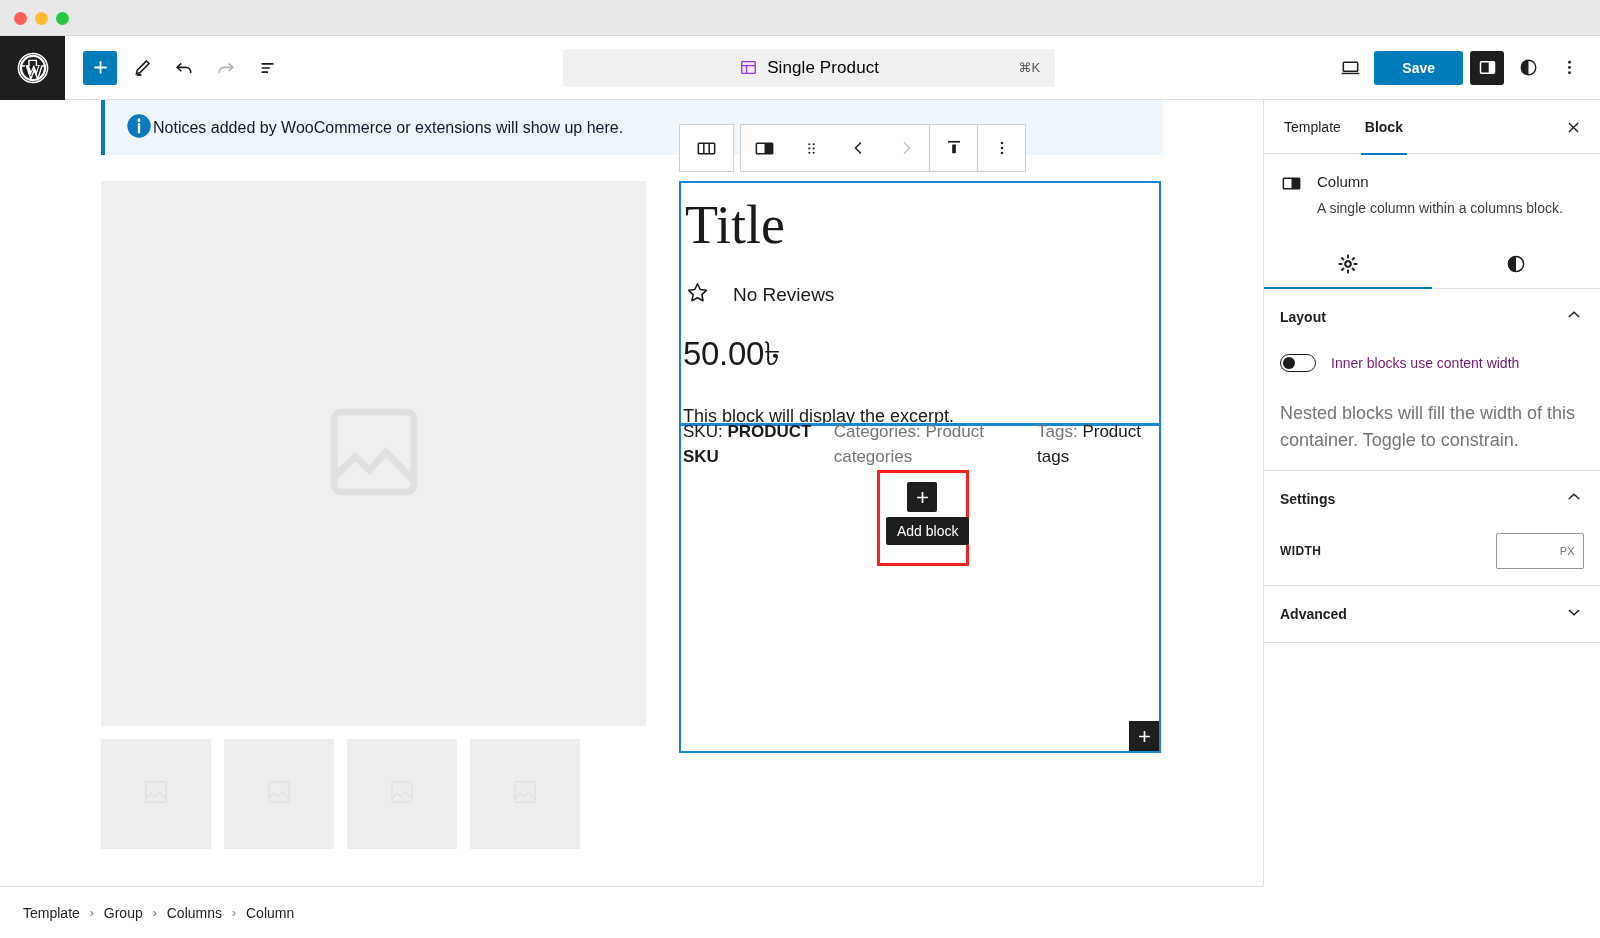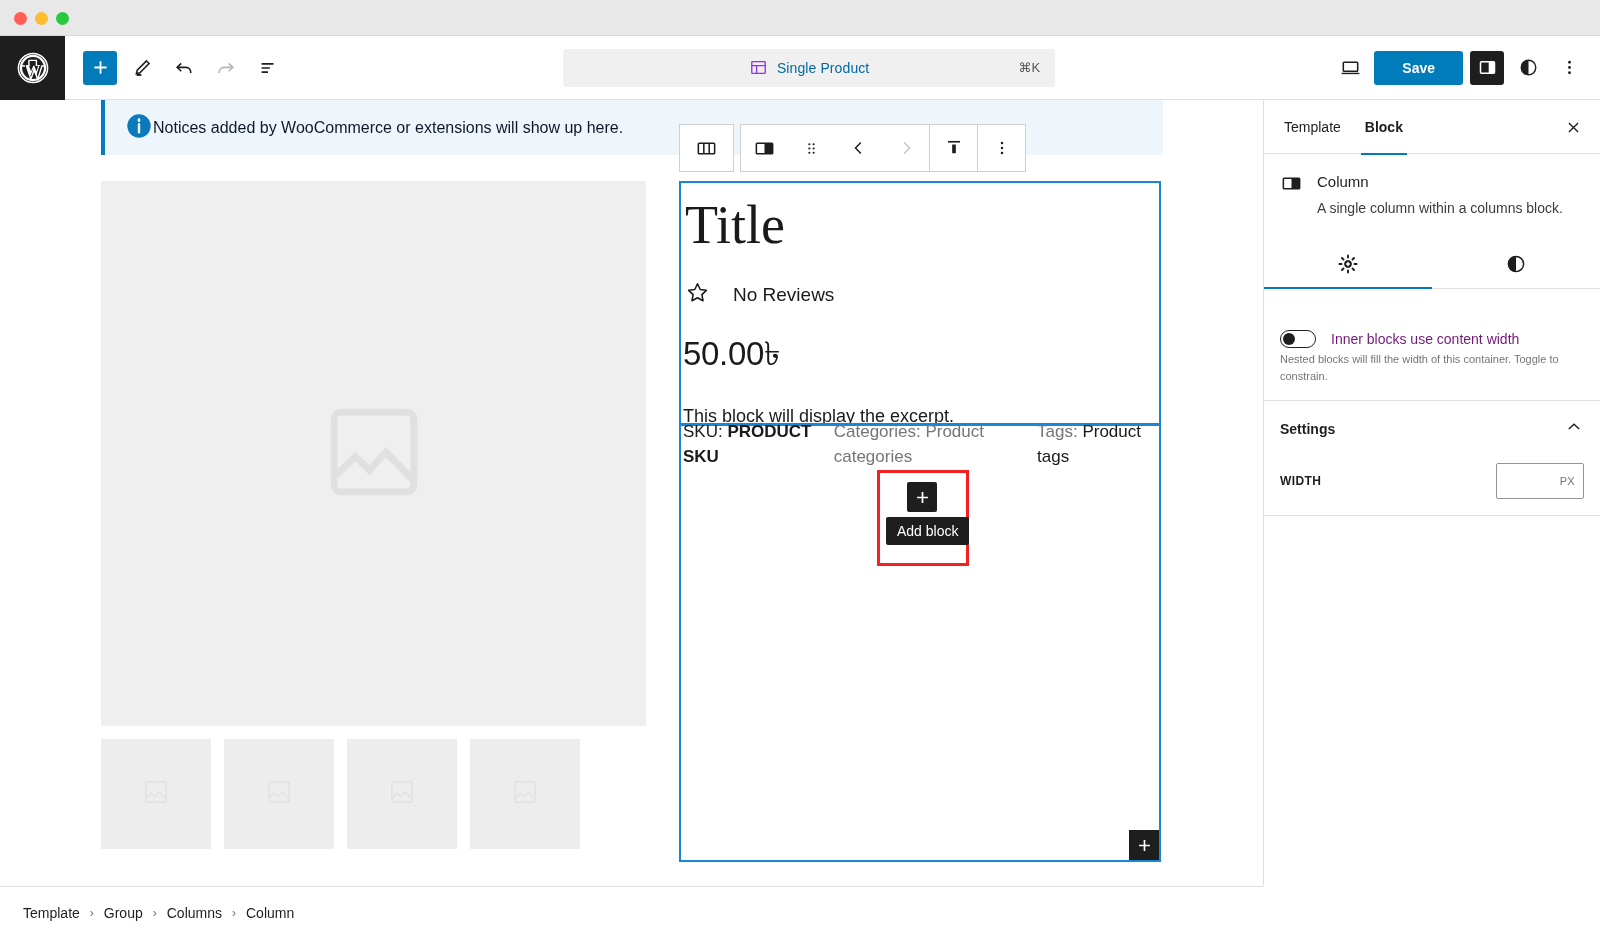--- a/index.html
+++ b/index.html
@@ -51,21 +51,21 @@
     display: flex; align-items: center; justify-content: center;
   }
   .tb-center { flex: 1; display: flex; justify-content: center; }
   .doc-bar {
     width: 492px; height: 38px;
     background: #f0f0f0; border-radius: 3px;
     display: flex; align-items: center; justify-content: center;
     position: relative; cursor: pointer;
   }
   .doc-bar .doc-icon { margin-right: 9px; display: flex; }
-  .doc-title { font-size: 14px; color: #0369a1; letter-spacing: .1px; }
+  .doc-title { font-size: 17px; color: #000000; letter-spacing: .1px; }
   .doc-short {
     position: absolute; right: 15px; font-size: 13px; color: #555;
   }
   .tb-right { display: flex; align-items: center; gap: 7px; padding-right: 14px; flex: none; }
   .save-btn {
     height: 34px; padding: 0 28px; border-radius: 3px;
     background: #007cba; color: #fff;
     font-size: 14px; font-weight: 600; border: none; cursor: pointer;
     font-family: "Liberation Sans", sans-serif;
   }
@@ -103,21 +103,21 @@
   }
   .thumbs { display: flex; gap: 13px; margin-top: 13px; }
   .thumb {
     width: 110px; height: 110px; background: #ededed;
     display: flex; align-items: center; justify-content: center;
   }
 
   
   .colblock {
     position: absolute; top: 81px; left: 679px;
-    width: 482px; height: 681px;
+    width: 482px; height: 572px;
     border: 2px solid #1a87d6;
     background: #fff;
   }
   .blk-title {
     font-family: "Liberation Serif", serif;
     font-size: 54px; line-height: 1.05;
     color: #1a1a1a; padding: 14px 0 0 4px; font-weight: 400;
   }
   .blk-reviews {
     display: flex; align-items: center; gap: 23px;
@@ -247,21 +247,21 @@
     width: 36px; height: 18px; border-radius: 9px;
     border: 1px solid #1e1e1e; background: #fff;
     position: relative; cursor: pointer; flex: none;
   }
   .toggle .knob {
     position: absolute; left: 2px; top: 2px;
     width: 12px; height: 12px; border-radius: 50%;
     background: #1e1e1e;
   }
   .toggle-label { font-size: 14px; color: #701a75; }
-  .help { font-size: 11px; color: #757575; line-height: 1.5; margin-top: 3px; }
+  .help { font-size: 18px; color: #757575; line-height: 1.5; margin-top: 28px; }
   .width-row {
     display: flex; align-items: center; justify-content: space-between;
     margin-top: 22px;
   }
   .width-label { font-size: 12px; font-weight: 600; letter-spacing: .4px; color: #1e1e1e; }
   .width-field {
     width: 88px; height: 36px;
     border: 1px solid #949494; border-radius: 2px;
     display: flex; align-items: center; justify-content: flex-end;
     padding-right: 8px;
@@ -574,20 +574,28 @@
       </div>
       <div class="sb-itab">
         <svg width="22" height="22" viewBox="0 0 24 24">
           <circle cx="12" cy="12" r="8.3" fill="none" stroke="#1e1e1e" stroke-width="1.6"></circle>
           <path d="M12 3.7a8.3 8.3 0 000 16.6z" fill="#1e1e1e"></path>
         </svg>
       </div>
     </div>
 
     <div class="panel">
+      <div class="panel-head">
+        <span class="panel-title">Layout</span>
+        <span>
+          <svg width="20" height="20" viewBox="0 0 24 24" fill="none" stroke="#1e1e1e" stroke-width="1.7">
+            <path d="M5.8 14.5L12 8.6l6.2 5.9"></path>
+          </svg>
+        </span>
+      </div>
       <div class="toggle-row">
         <div class="toggle">
           <div class="knob"></div>
         </div>
         <span class="toggle-label">Inner blocks use content width</span>
       </div>
       <div class="help">Nested blocks will fill the width of this container. Toggle to constrain.</div>
     </div>
 
     <div class="panel">
@@ -600,20 +608,30 @@
         </span>
       </div>
       <div class="width-row">
         <span class="width-label">WIDTH</span>
         <div class="width-field">
           <span>PX</span>
         </div>
       </div>
     </div>
 
+    <div class="panel">
+      <div class="panel-head">
+        <span class="panel-title">Advanced</span>
+        <span>
+          <svg width="20" height="20" viewBox="0 0 24 24" fill="none" stroke="#1e1e1e" stroke-width="1.7">
+            <path d="M5.8 9.5L12 15.4l6.2-5.9"></path>
+          </svg>
+        </span>
+      </div>
+    </div>
   </div>
 
   <div class="breadcrumb">
     <span class="bc-item">Template</span>
     <span class="bc-sep">›</span>
     <span class="bc-item">Group</span>
     <span class="bc-sep">›</span>
     <span class="bc-item">Columns</span>
     <span class="bc-sep">›</span>
     <span class="bc-item">Column</span>

